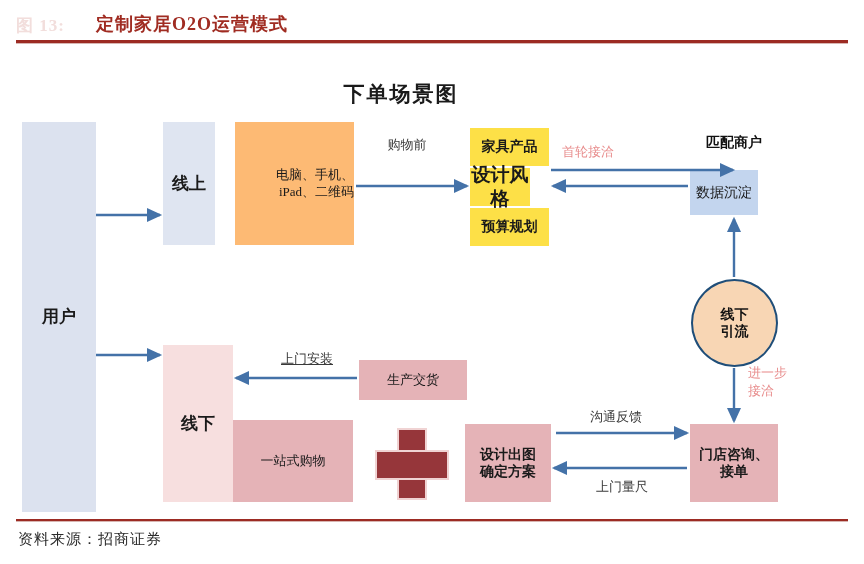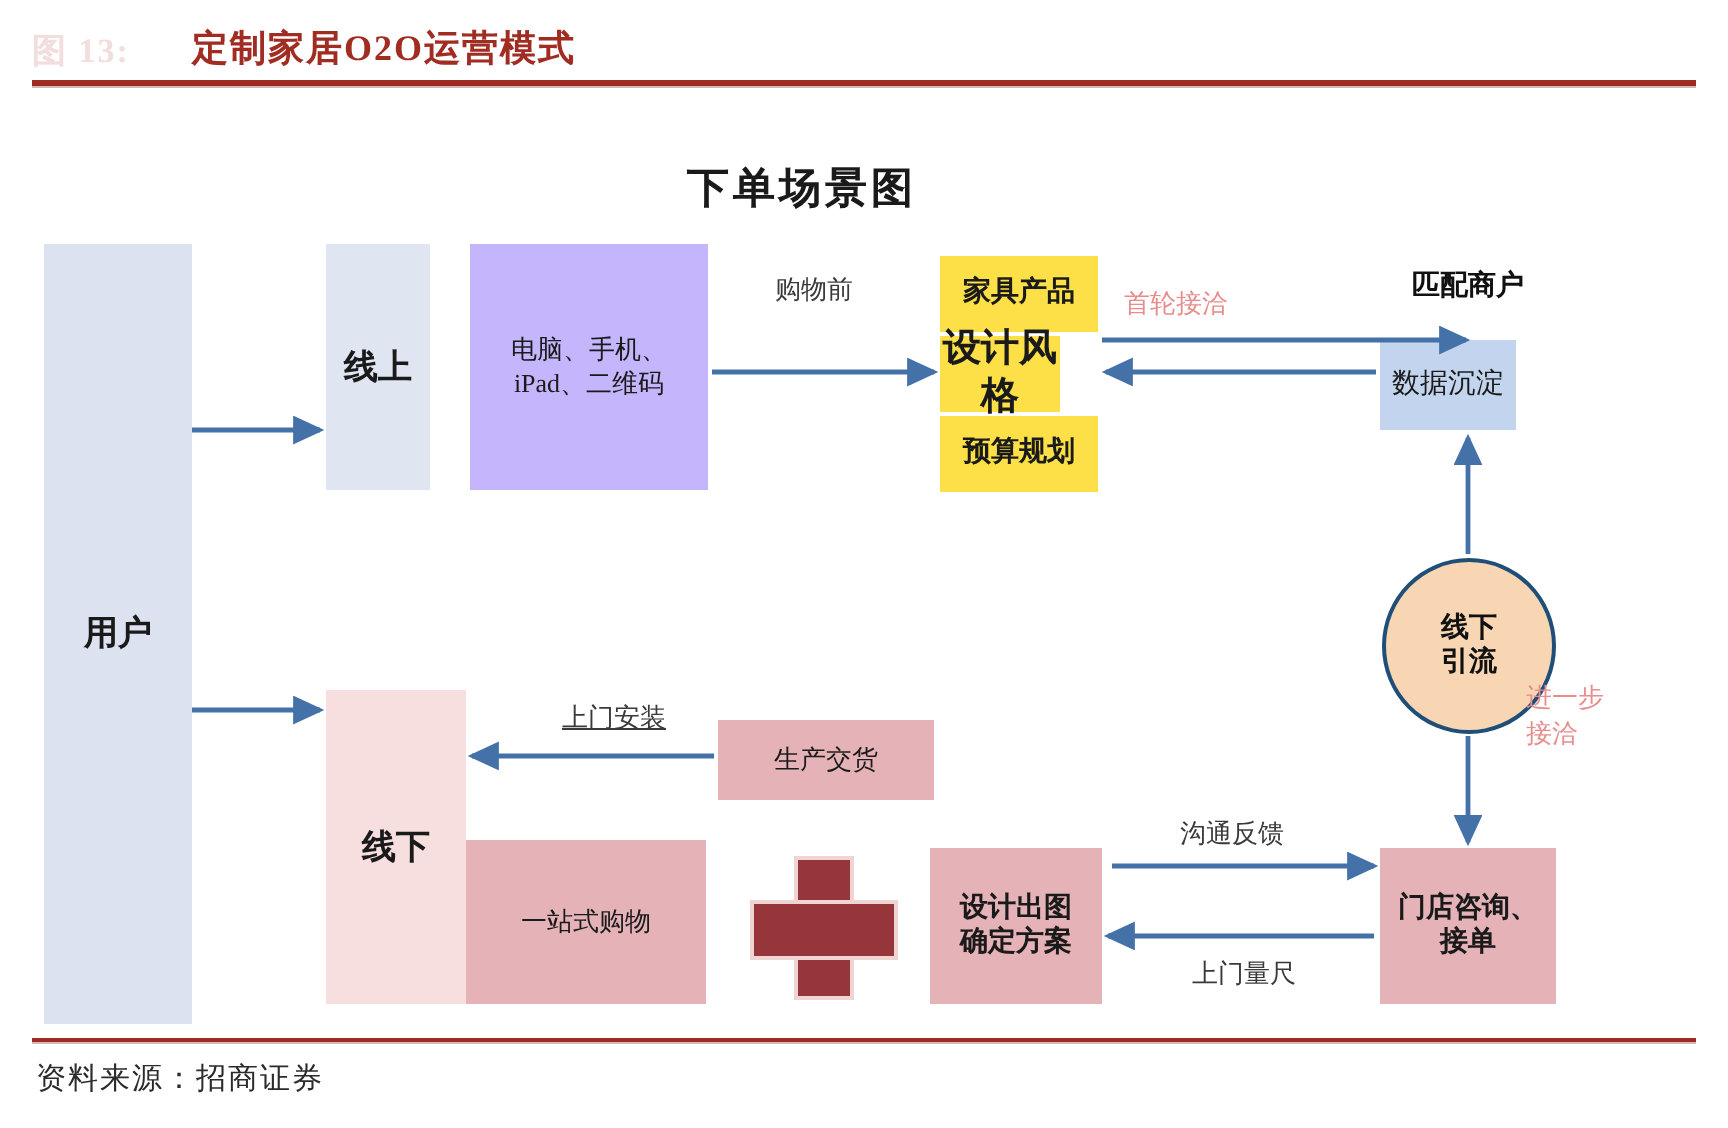--- a/index.html
+++ b/index.html
@@ -55,21 +55,21 @@
     display: flex; align-items: center; justify-content: center;
     text-align: center;
     line-height: 1.25;
     color: #1a1a1a;
   }
   .box.bold { font-weight: bold; }
 
   
   .c-user   { background: #dce2ef; }
   .c-online { background: #dfe5f1; }
-  .c-device { background: #c4b5fd; }
+  .c-device { background: #fdba74; align-items: flex-end; }
   .c-stack  { background: #fde047; }
   .c-data   { background: #c3d5ee; }
   .c-offline{ background: #f7dfdf; }
   .c-pink   { background: #e5b3b7; }
 
   
   .lbl {
     color: #3a3a3a; font-size: 13px; white-space: nowrap;
     text-align: center;
   }
@@ -162,21 +162,21 @@
 
   <div class="abs box c-data" style="left:690px; top:170px; width:68px; height:45px; font-size:14px;">
     <span>数据沉淀</span>
   </div>
 
   <div class="abs circle" style="left:691px; top:279px; width:87px; height:88px; flex-direction:column;">
     <span>线下</span>
     <span>引流</span>
   </div>
 
-  <div class="abs lbl-red" style="left:748px; top:340px; width:66px; text-align:left;margin-left:15px;">
+  <div class="abs lbl-red" style="left:748px; top:364px; width:66px; text-align:left;">
     <div>进一步</div>
     <div>接洽</div>
   </div>
 
   <div class="abs box c-offline" style="left:163px; top:345px; width:70px; height:157px; font-size:17px; font-weight:bold;">
     <span>线下</span>
   </div>
 
   <div class="abs lbl" style="left:262px; top:350px; width:90px;text-decoration:underline;">上门安装</div>
 

